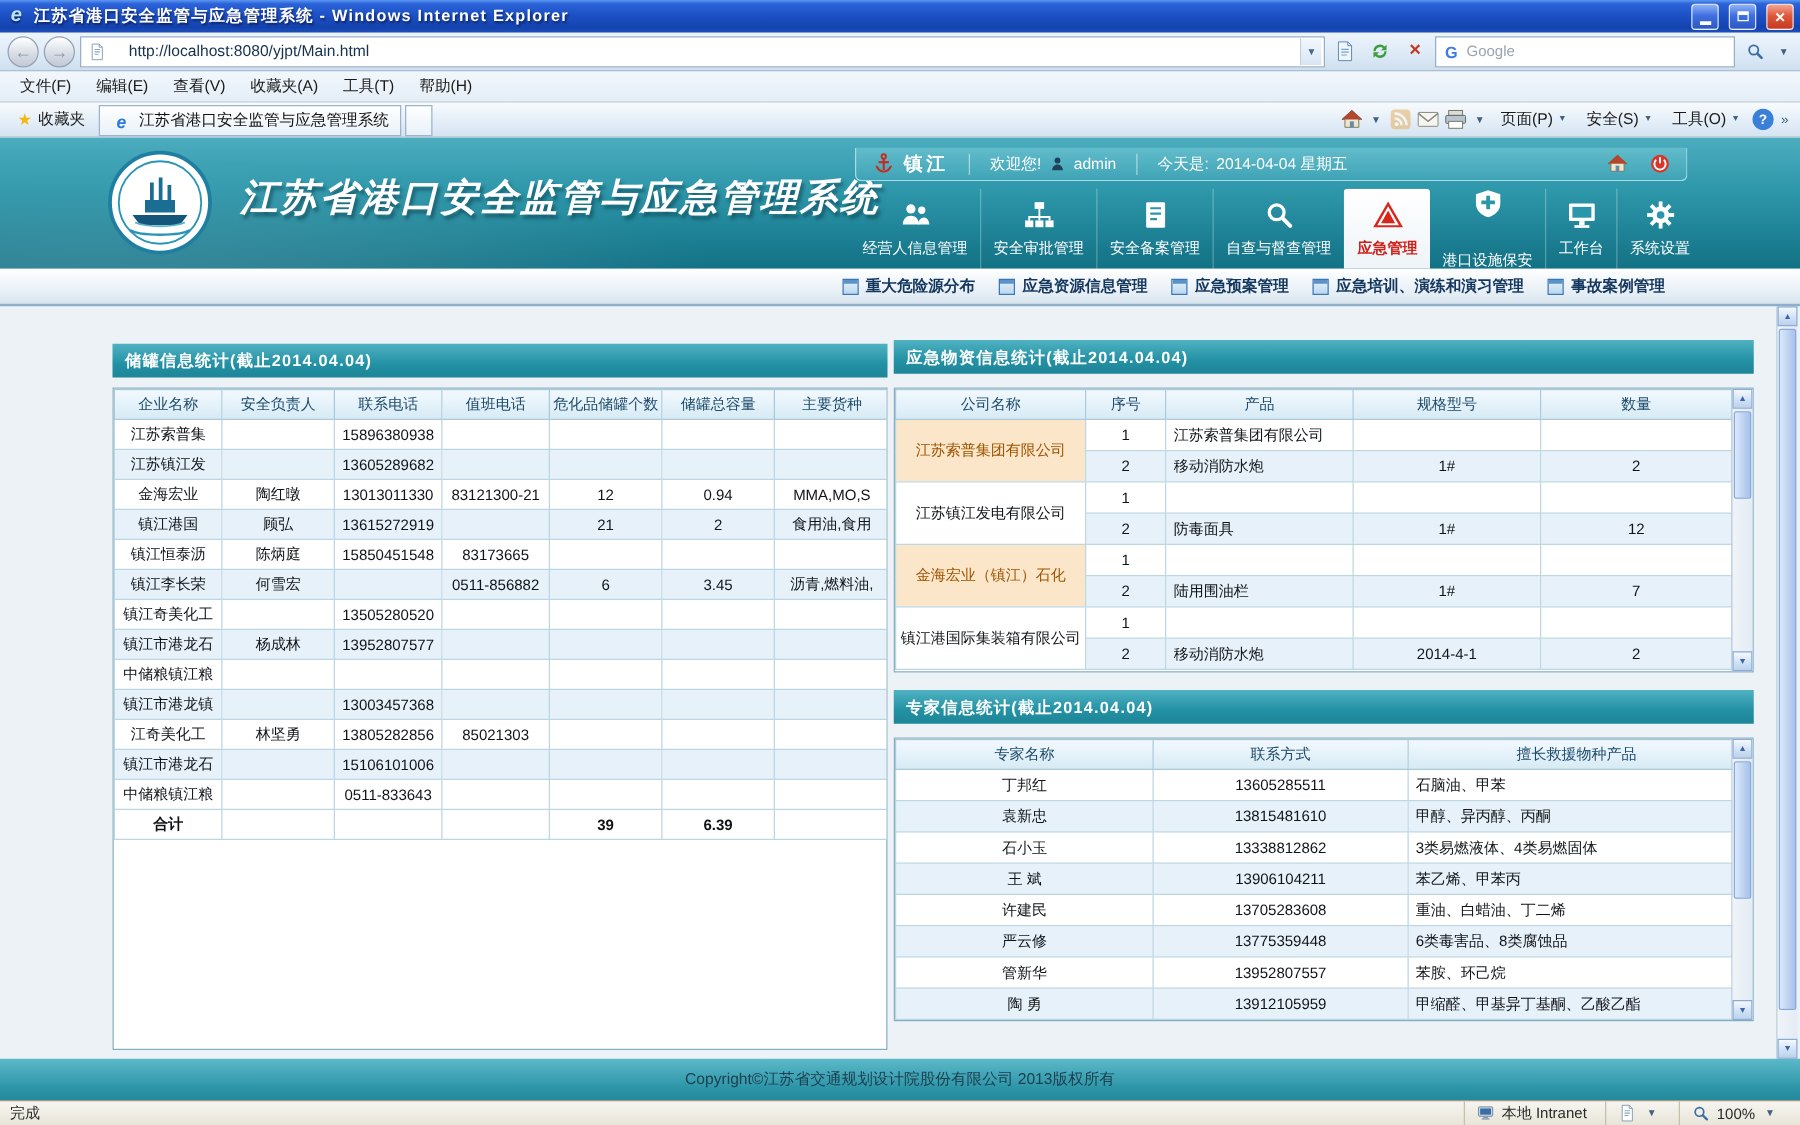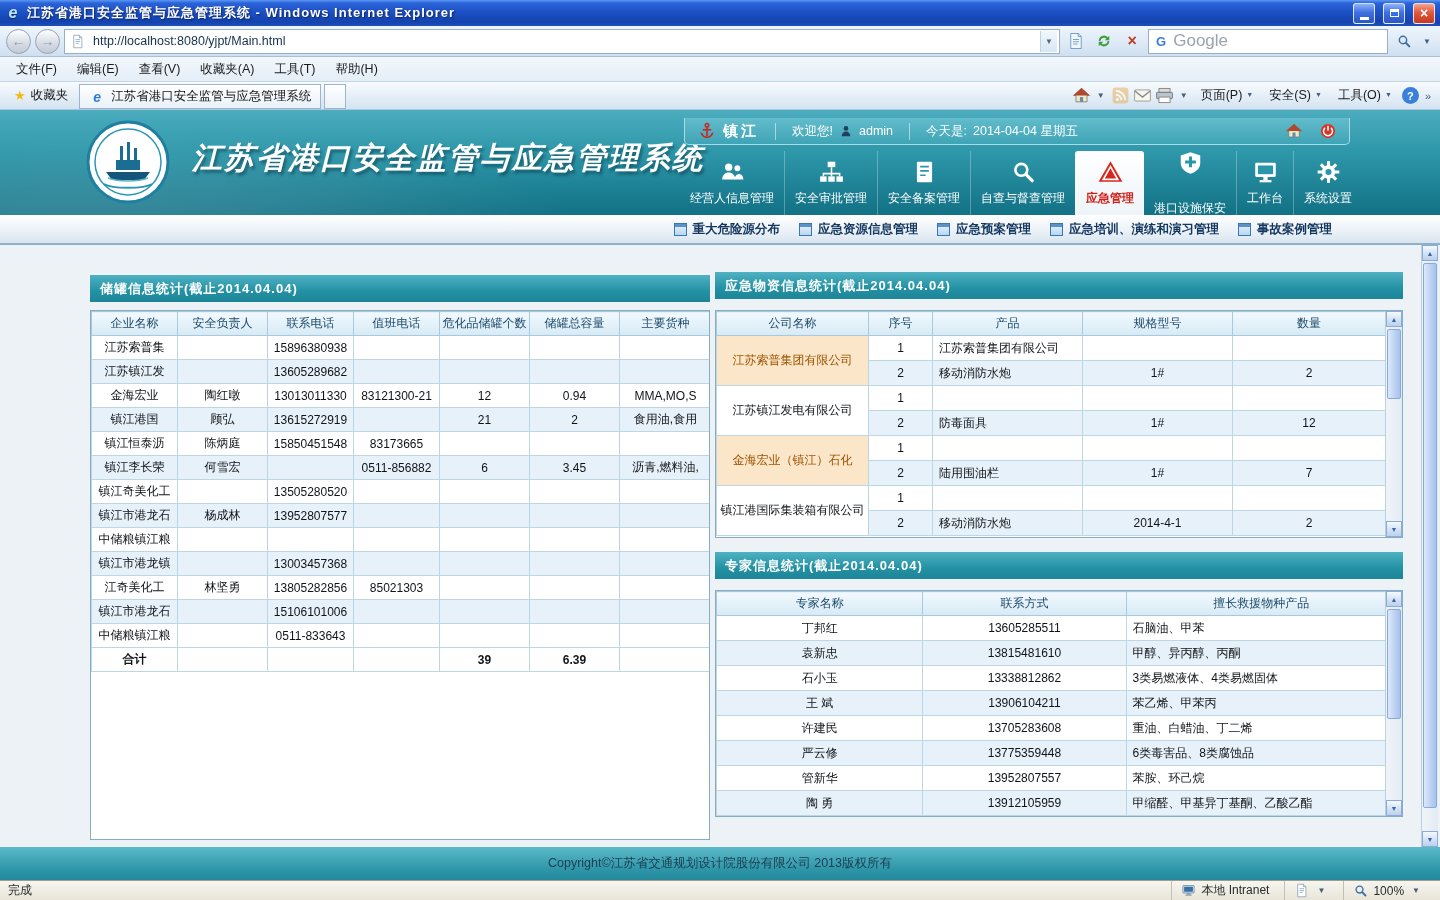--- a/index.html
+++ b/index.html
@@ -19,31 +19,31 @@
   .winbtn.close{background:linear-gradient(180deg,#f2a492,#e1573b 45%,#c43a20);font-size:14px;}
   .glyph-min{width:9px;height:3px;background:#fff;margin-top:10px;}
   .glyph-max{width:9px;height:8px;border:1px solid #fff;border-top:3px solid #fff;}
 
   
   .addrbar{position:absolute;top:26px;left:0;width:1440px;height:31px;
     background:linear-gradient(#eef5fc,#d9e7f5 70%,#cfdfef);border-bottom:1px solid #a8c0d8;
     display:flex;align-items:center;gap:4px;padding:0 6px;z-index:29;}
   .navcirc{width:25px;height:25px;border-radius:50%;background:linear-gradient(180deg,#fefefe,#d5dbe4 60%,#c2cad6);
     border:1px solid #96a2b2;color:#8b98a8;font-size:14px;font-weight:bold;display:flex;align-items:center;justify-content:center;cursor:pointer;}
-  .addr-field{flex:1;height:25px;background:#fff;border:1px solid #98afc7;display:flex;align-items:center;gap:8px;padding:0 2px 0 5px;color:#15314d;}
+  .addr-field{flex:1;height:25px;background:#fff;border:1px solid #98afc7;display:flex;align-items:center;gap:18px;padding:0 2px 0 5px;color:#15314d;}
   .fav-page-icon{width:15px;height:15px;}
   .url-text{flex:1;font-size:12.5px;white-space:nowrap;overflow:hidden;}
   .field-drop{width:17px;height:21px;display:flex;align-items:center;justify-content:center;color:#4a6a8a;
     background:linear-gradient(#f2f7fc,#d8e6f2);border-left:1px solid #c0d2e2;font-size:8px;cursor:pointer;}
   .addr-btn{width:24px;height:24px;display:flex;align-items:center;justify-content:center;cursor:pointer;}
   .addr-btn .ic{width:18px;height:18px;}
   .addr-btn.stop{color:#c43a20;font-weight:bold;font-size:16px;}
   .search-box{width:240px;height:25px;background:#fff;border:1px solid #98afc7;display:flex;align-items:center;gap:7px;padding:0 7px;cursor:text;}
   .g-logo{font-weight:bold;color:#3a7de0;font-size:13px;}
-  .search-placeholder{color:#9aa4ae;font-size:17px;}
+  .search-placeholder{color:#9aa4ae;font-size:12px;}
   .search-btn{width:24px;height:24px;display:flex;align-items:center;justify-content:center;cursor:pointer;}
   .search-btn .ic{width:16px;height:16px;}
   .mini-drop{font-size:8px;color:#44607c;padding:0 3px;cursor:pointer;}
 
   
   .menubar{position:absolute;top:57px;left:0;width:1440px;height:25px;background:linear-gradient(#f2f7fc,#e4eef7);
     border-bottom:1px solid #c4d4e4;display:flex;align-items:center;padding-left:6px;z-index:28;}
   .menu-item{padding:0 10px;color:#1a1a1a;font-size:12.5px;cursor:pointer;}
 
   

